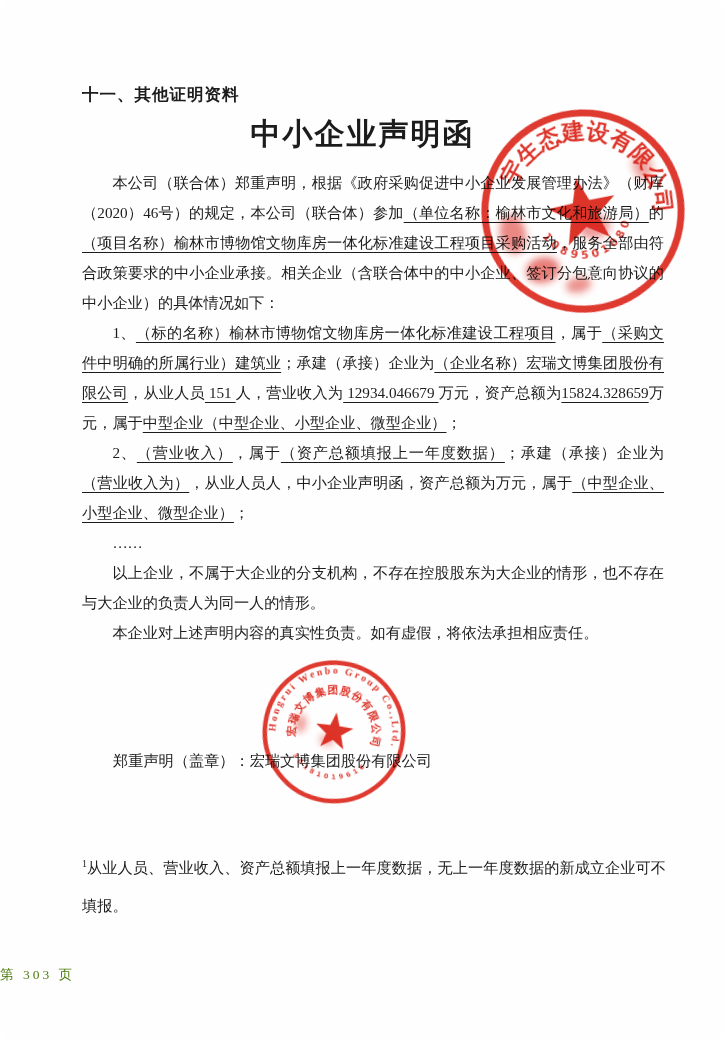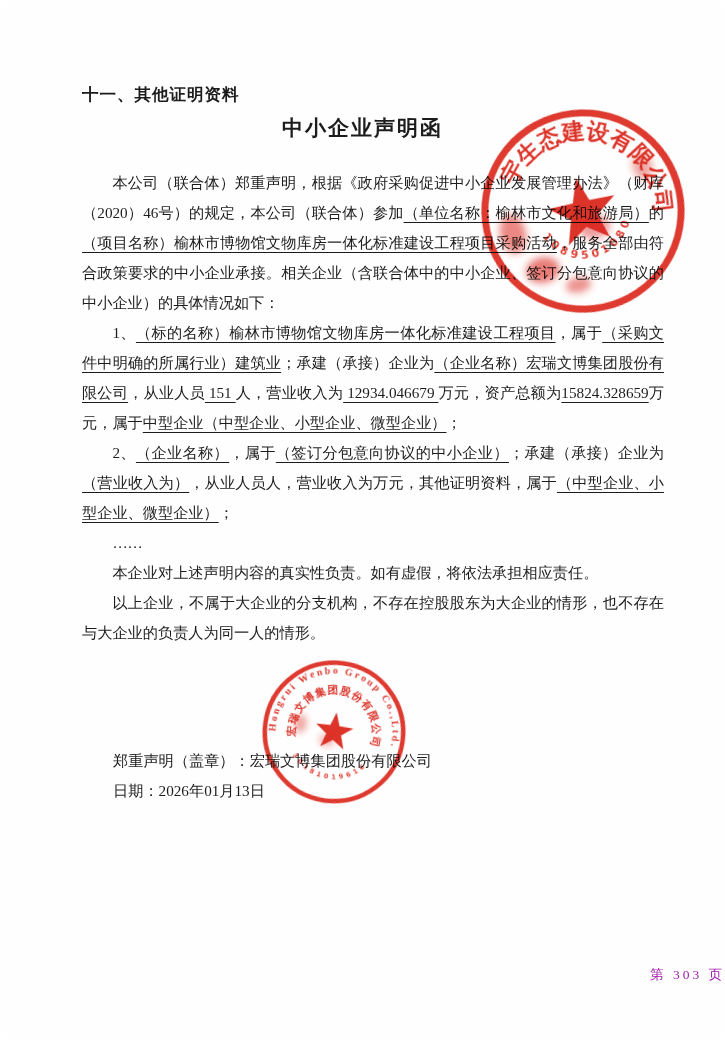--- a/index.html
+++ b/index.html
@@ -12,21 +12,21 @@
     font-family:"Liberation Serif","DejaVu Serif",serif;
     color:#1c1c1c;
     border-radius:12px;
   }
   .section-heading{
     position:absolute;left:82px;top:84px;
     font-size:16.5px;font-weight:bold;letter-spacing:1px;
   }
   .doc-title{
     position:absolute;left:0;top:114px;width:725px;
-    text-align:center;font-size:21px;font-weight:bold;letter-spacing:2px;
+    text-align:center;font-size:30px;font-weight:bold;letter-spacing:2px;
   }
   .body-text{
     position:absolute;left:82px;top:168px;width:582px;
     font-size:15.2px;line-height:30px;
   }
   .para{
     margin:0;text-align:justify;text-justify:inter-ideograph;
     text-indent:2em;
   }
   .u{
@@ -38,21 +38,21 @@
     position:absolute;left:113px;top:746px;
     font-size:15.2px;line-height:30px;
   }
   .footnote{
     position:absolute;left:82px;top:845px;width:584px;
     font-size:15.2px;line-height:38px;text-align:justify;
   }
   .footnote sup{font-size:10px;}
   .page-number{
     position:absolute;left:0;top:966px;width:725px;
-    text-align:right;font-size:13.5px;letter-spacing:3px;color:#a21caf;
+    text-align:left;font-size:13.5px;letter-spacing:3px;color:#4d7c0f;
   }
   .seal{
     position:absolute;
     mix-blend-mode:multiply;
     pointer-events:none;
   }
   .seal-top{left:474px;top:102px;width:218px;height:218px;transform:rotate(-12deg);}
   .seal-bottom{left:258px;top:656px;width:152px;height:152px;transform:rotate(8deg);}
   .seal svg{width:100%;height:100%;}
 </style>
@@ -61,31 +61,31 @@
 
 <div class="page">
 
   <div class="section-heading">十一、其他证明资料</div>
 
   <div class="doc-title">中小企业声明函</div>
 
   <div class="body-text">
     <p class="para"><span>本公司（联合体）郑重声明，根据《政府采购促进中小企业发展管理办法》（财库（2020）46号）的规定，本公司（联合体）参加</span><span class="u">（单位名称：榆林市文化和旅游局）</span><span>的</span><span class="u">（项目名称）榆林市博物馆文物库房一体化标准建设工程项目采购活动</span><span>，服务全部由符合政策要求的中小企业承接。相关企业（含联合体中的中小企业、签订分包意向协议的中小企业）的具体情况如下：</span></p>
     <p class="para"><span>1、</span><span class="u">（标的名称）榆林市博物馆文物库房一体化标准建设工程项目</span><span>，属于</span><span class="u">（采购文件中明确的所属行业）建筑业</span><span>；承建（承接）企业为</span><span class="u">（企业名称）宏瑞文博集团股份有限公司</span><span>，从业人员</span><span class="u"> 151 </span><span>人，营业收入为</span><span class="u"> 12934.046679 </span><span>万元，资产总额为</span><span class="u">15824.328659</span><span>万元，属于</span><span class="u">中型企业（中型企业、小型企业、微型企业）</span><span>；</span></p>
-    <p class="para"><span>2、</span><span class="u">（企业名称）</span><span>，属于</span><span class="u">（签订分包意向协议的中小企业）</span><span>；承建（承接）企业为</span><span class="u">（营业收入为）</span><span>，从业人员人，营业收入为万元，其他证明资料，属于</span><span class="u">（中型企业、小型企业、微型企业）</span><span>；</span></p>
+    <p class="para"><span>2、</span><span class="u">（营业收入）</span><span>，属于</span><span class="u">（资产总额填报上一年度数据）</span><span>；承建（承接）企业为</span><span class="u">（营业收入为）</span><span>，从业人员人，中小企业声明函，资产总额为万元，属于</span><span class="u">（中型企业、小型企业、微型企业）</span><span>；</span></p>
     <p class="para">……</p>
+    <p class="para">以上企业，不属于大企业的分支机构，不存在控股股东为大企业的情形，也不存在与大企业的负责人为同一人的情形。</p>
     <p class="para">本企业对上述声明内容的真实性负责。如有虚假，将依法承担相应责任。</p>
-    <p class="para">以上企业，不属于大企业的分支机构，不存在控股股东为大企业的情形，也不存在与大企业的负责人为同一人的情形。</p>
   </div>
 
   <div class="signature">
     <div><span>郑重声明（盖章）：</span><span>宏瑞文博集团股份有限公司</span></div>
-    <div><span>日期：</span><span>2026年01月13日</span></div>
   </div>
 
+  <div class="footnote"><sup>1</sup><span>从业人员、营业收入、资产总额填报上一年度数据，无上一年度数据的新成立企业可不填报。</span></div>
 
   <div class="page-number">第 303 页</div>
 
   <div class="seal seal-top">
     <svg viewBox="0 0 220 220">
       <defs>
         <filter id="smudge" x="-50%" y="-50%" width="200%" height="200%">
             <feGaussianBlur stdDeviation="4"></feGaussianBlur>
           </filter>
         <path id="arcTopName" d="M46.8,73.5 A73,73 0 0,1 181.9,122.7" fill="none"></path>

